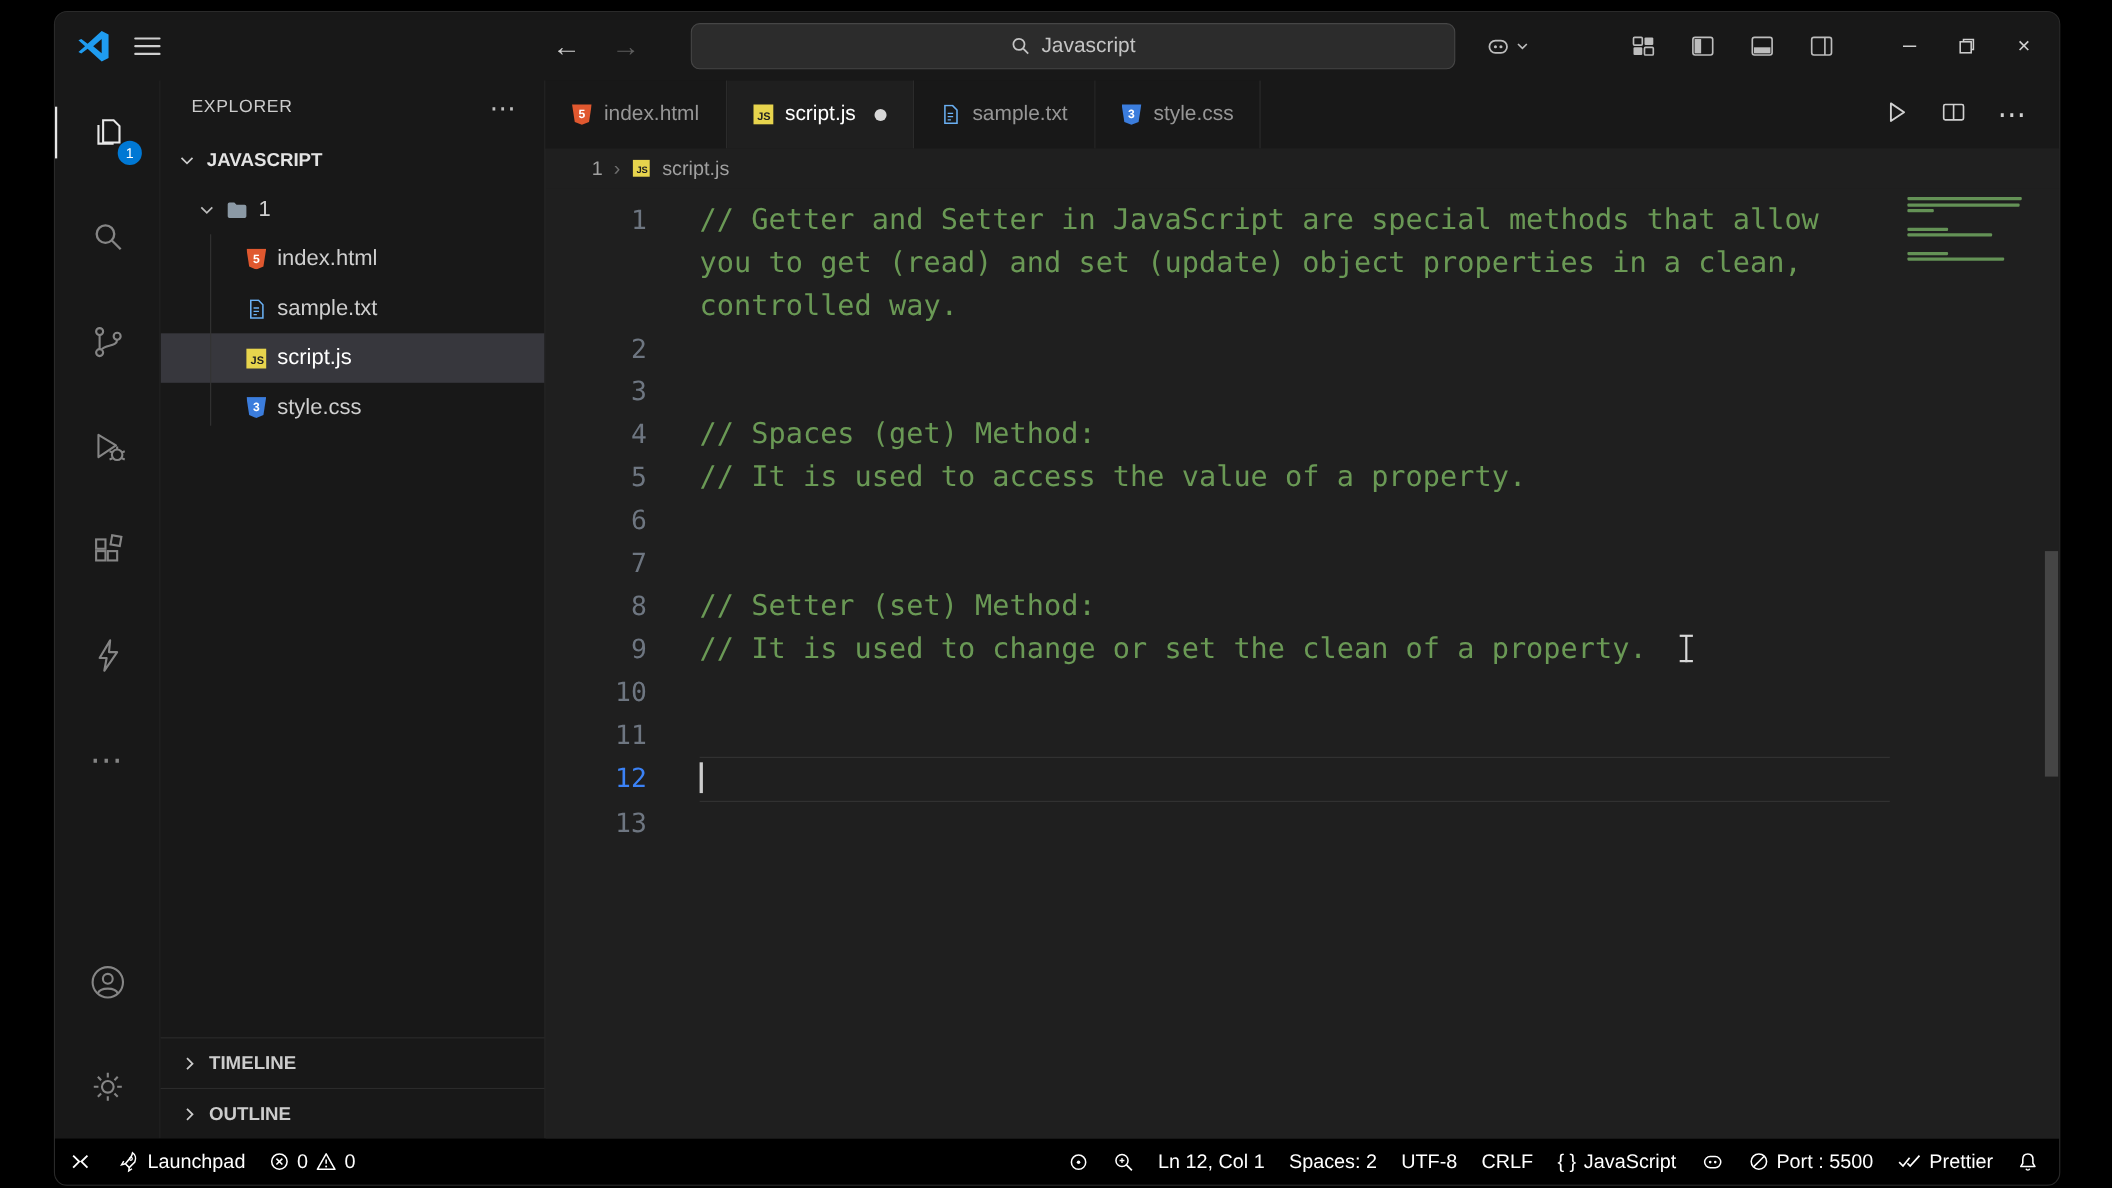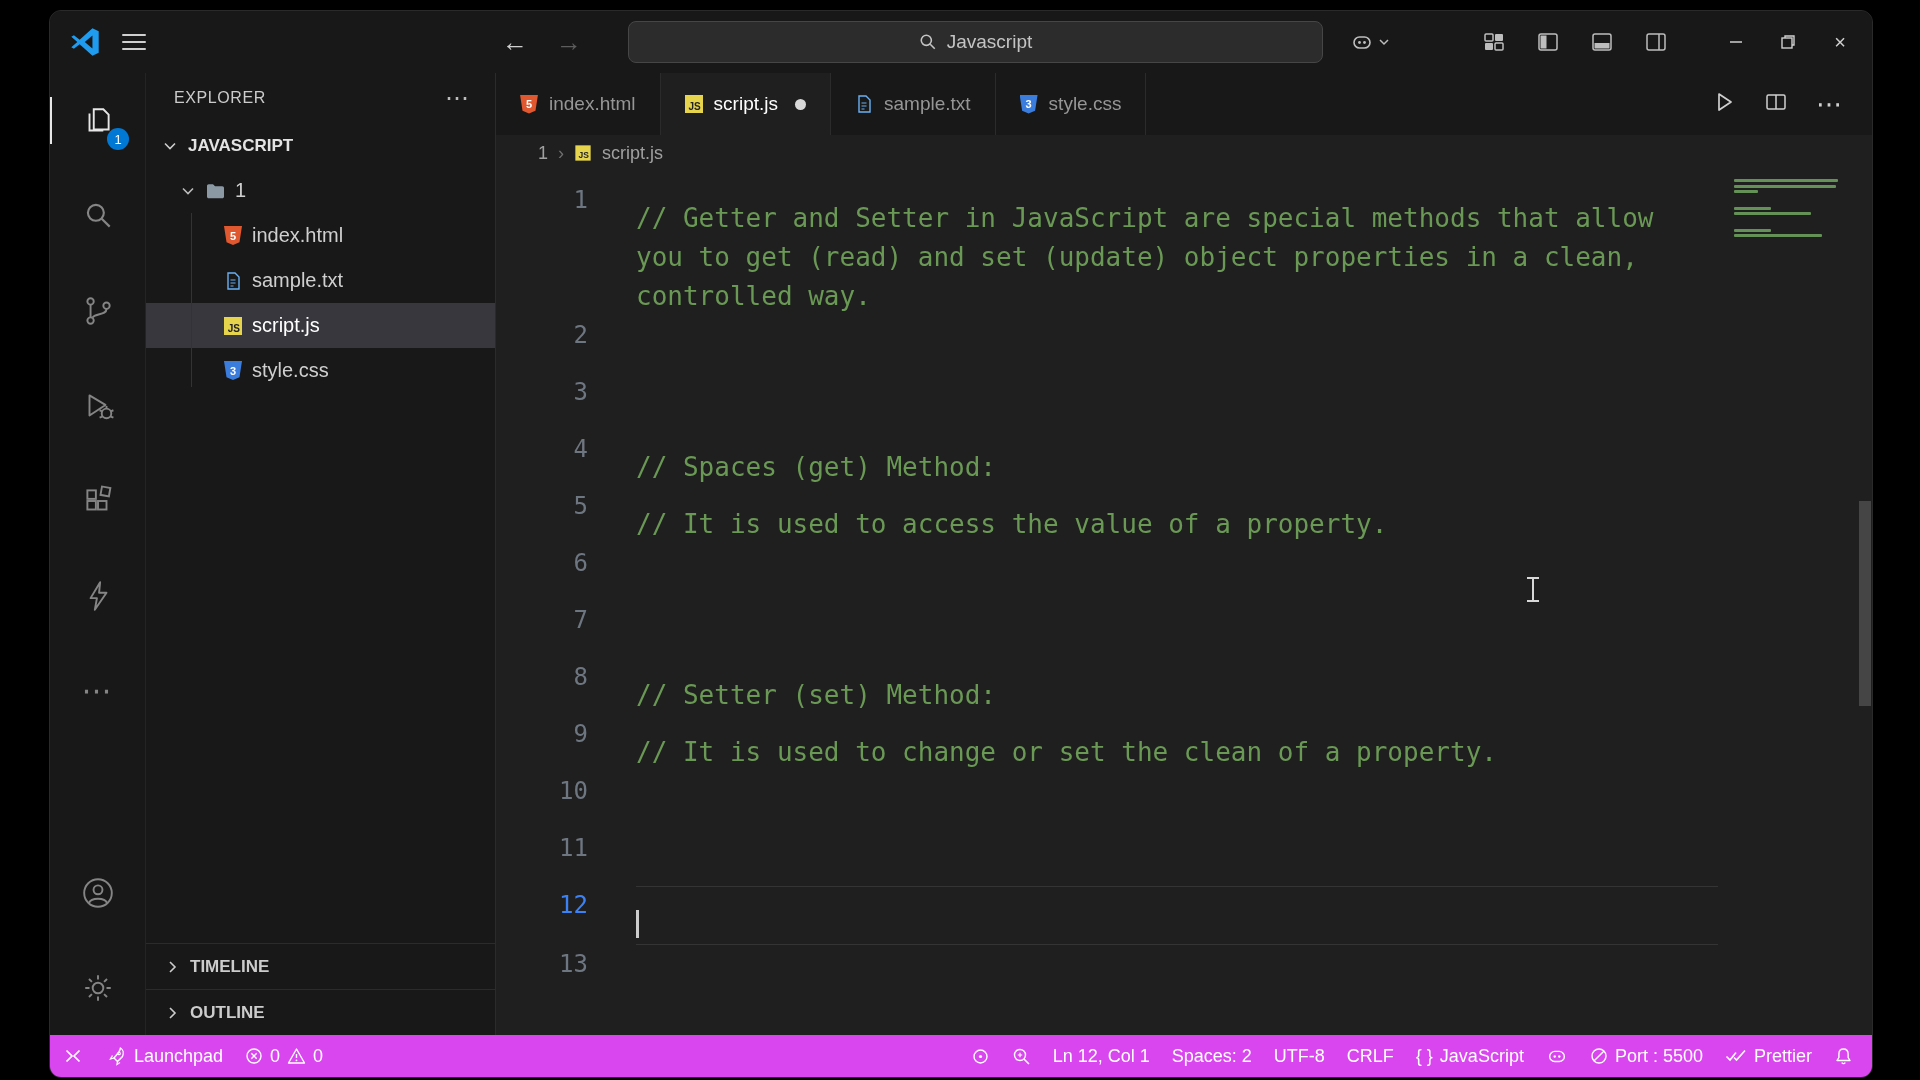--- a/index.html
+++ b/index.html
@@ -86,39 +86,39 @@
   .crumb-sep { color:#6f6f6f; }
 
   .editor-area { flex:1; display:flex; min-height:0; position:relative; background:#1f1f1f; }
   .code-scroll { flex:1; padding-top:10px; overflow:hidden; }
   .line { display:flex; line-height:39px; font-family:"DejaVu Sans Mono", monospace; }
   .gutter { width:92px; flex:none; text-align:right; color:#6e7681; font-size:24px; }
   .line.current .gutter { color:#3b82f6; }
   .codewrap { flex:1; margin-left:48px; margin-right:10px; min-height:39px; }
   .line.current .codewrap { border-top:1px solid #343434; border-bottom:1px solid #343434; }
   .codetext { max-width:66ch; white-space:pre-wrap; overflow-wrap:break-word;
-              color:#6A9955; font-size:26px;margin-top:18px; }
+              color:#6A9955; font-size:26px; }
   .caret { display:inline-block; width:2.5px; height:28px; background:#cccccc;
            vertical-align:middle; margin-bottom:4px; }
   .minimap { width:130px; flex:none; position:relative; padding-top:8px; }
   .mm-bar { position:absolute; left:6px; height:3px; border-radius:1px;
             background:rgba(121,180,103,.78); }
   .v-scrollbar { width:14px; flex:none; position:relative; }
   .v-thumb { position:absolute; left:1px; right:1px; top:330px; height:205px;
              background:rgba(140,140,140,.35); }
   .mouse-ibeam { position:absolute; left:1030px; top:404px; width:14px; height:30px;
                  color:#dddddd; }
   .mouse-ibeam::before { content:""; position:absolute; left:6px; top:3px; bottom:3px;
                           width:2px; background:#d8d8d8; }
   .mouse-ibeam::after { content:""; position:absolute; left:1px; right:1px; top:2px;
                          height:2px; background:#d8d8d8;
                          box-shadow:0 23px 0 #d8d8d8; }
 
   
-  .statusbar { height:42px; background:#d946ef; color:#fff; display:flex;
+  .statusbar { height:42px; background:#000000; color:#fff; display:flex;
                align-items:center; flex:none; font-size:18px; padding:0 8px 0 0; }
   .sb-item { display:flex; align-items:center; gap:7px; padding:0 11px; height:100%;
              cursor:pointer; white-space:nowrap; }
   .sb-item svg { display:block; }
   .sb-remote { padding:0 14px; }
   .sb-right { margin-left:auto; display:flex; align-items:center; height:100%; }
 
   
   .ficon { width:18px; height:18px; display:flex; align-items:center; justify-content:center;
            font-family:"Liberation Sans",sans-serif; font-weight:bold; font-size:11px;

